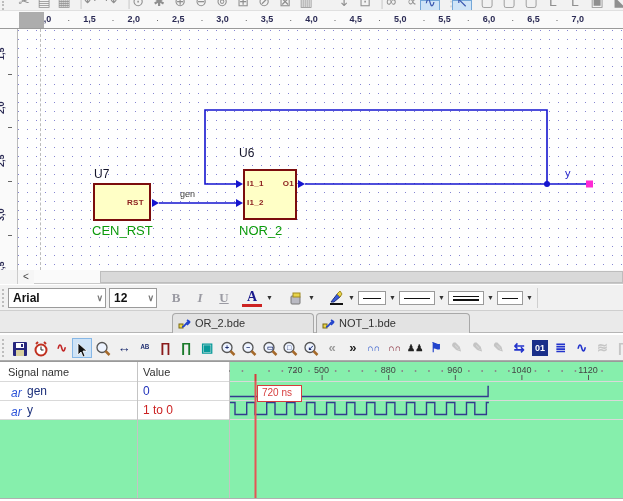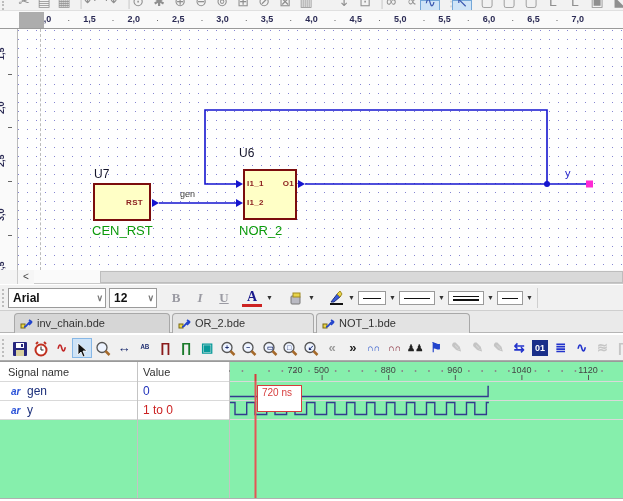--- a/index.html
+++ b/index.html
@@ -71,25 +71,25 @@
   .wicon{position:absolute;top:3px;width:20px;height:20px;text-align:center;line-height:20px;font-size:13px;font-weight:bold}
   .wicon.active{background:#cfe3f6;border:1px solid #86b7e6}
   .wicon svg{vertical-align:middle}
 
   
   #wave-panel{left:0;top:361px;width:623px;height:137px;background:#86efac;border-top:1px solid #9a9a9a}
   #wp-leftbg{left:0;top:0;width:229px;height:57px;background:#fff}
   .wp-colsep{position:absolute;top:0;width:1px;height:137px;background:#c4c4c4}
   .wp-rowsep{position:absolute;left:0;width:623px;height:1px;background:#d9d9d9}
   .wp-header{position:absolute;top:4px;font-size:11px;color:#333}
-  .sig-icon{position:absolute;font-size:10px;font-weight:bold;font-style:italic;color:#2a52d8}
+  .sig-icon{position:absolute;font-size:12px;font-weight:normal;font-style:italic;color:#2a52d8}
   .sig-name{position:absolute;font-size:12px;color:#1b2f7a}
   .sig-value{position:absolute;font-size:12px}
   .tl-label{position:absolute;top:3px;width:30px;text-align:center;font-size:9px;color:#444}
-  #cursor-flag{left:257px;top:23px;width:45px;height:27px;background:#fff;border:1px solid #d63c3c;
+  #cursor-flag{left:257px;top:23px;width:45px;height:17px;background:#fff;border:1px solid #d63c3c;
                color:#d63c3c;font-size:10px;line-height:13px;padding-left:4px}
   #wave-bottom-line{left:0;top:136px;width:623px;height:1px;background:#b0b0b0}
 </style>
 </head>
 <body>
 
 <div id="app">
 
   <div class="abs" id="top-toolbar">
     <div class="abs" id="tgrip"></div>
@@ -182,21 +182,21 @@
         <polygon points="218,170 218,178 225,174"></polygon>
         <polygon points="218,151 218,159 225,155"></polygon>
         <polygon points="280,151 280,159 287,155"></polygon>
         <circle cx="529" cy="155" r="3"></circle>
       </g>
       <rect x="568" y="151.5" width="7" height="7" fill="#ff2ad4"></rect>
     </svg>
 
     <div class="comp-box" style="left:75px;top:154px;width:58px;height:38px"></div>
     <div class="ref-label" style="left:76px;top:138px">U7</div>
-    <div class="pin-label" style="left:98px;top:169px;width:27px;text-align:right">RST</div>
+    <div class="pin-label" style="left:104px;top:169px;width:27px;text-align:center">RST</div>
     <div class="comp-name" style="left:74px;top:194px">CEN_RST</div>
 
     <div class="comp-box" style="left:225px;top:140px;width:54px;height:51px"></div>
     <div class="ref-label" style="left:221px;top:117px">U6</div>
     <div class="pin-label" style="left:229px;top:150px">I1_1</div>
     <div class="pin-label" style="left:229px;top:169px">I1_2</div>
     <div class="pin-label" style="left:252px;top:150px;width:24px;text-align:right">O1</div>
     <div class="comp-name" style="left:221px;top:194px">NOR_2</div>
 
     <div class="net-label" style="left:162px;top:160px">gen</div>
@@ -249,24 +249,20 @@
     <div class="dd" style="left:487px">▼</div>
     <div class="linebox" style="left:497px;width:26px">
         <i style="top:6px;height:1px"></i>
       </div>
     <div class="dd" style="left:526px">▼</div>
     <div id="ft-sep"></div>
   </div>
 
   <div class="abs" id="tabbar">
 
-  <div class="tab active" style="left: 14px; width: 156px;"><span class="bdeicon"><svg width="13" height="12">
-            <rect x="1" y="5" width="4" height="4" fill="#e8d44a" stroke="#7a6a10"></rect>
-            <path d="M4 8 C8 8 7 2 12 3 L9 1 M12 3 L9 6" stroke="#2244cc" stroke-width="1.6" fill="none"></path>
-          </svg></span><span>inv_chain.bde</span></div>
       <div class="tab inactive" style="left: 172px; width: 142px;"><span class="bdeicon"><svg width="13" height="12">
             <rect x="1" y="5" width="4" height="4" fill="#e8d44a" stroke="#7a6a10"></rect>
             <path d="M4 8 C8 8 7 2 12 3 L9 1 M12 3 L9 6" stroke="#2244cc" stroke-width="1.6" fill="none"></path>
           </svg></span><span>OR_2.bde</span></div>
       <div class="tab inactive" style="left: 316px; width: 154px;"><span class="bdeicon"><svg width="13" height="12">
             <rect x="1" y="5" width="4" height="4" fill="#e8d44a" stroke="#7a6a10"></rect>
             <path d="M4 8 C8 8 7 2 12 3 L9 1 M12 3 L9 6" stroke="#2244cc" stroke-width="1.6" fill="none"></path>
           </svg></span><span>NOT_1.bde</span></div>
     </div>
 

